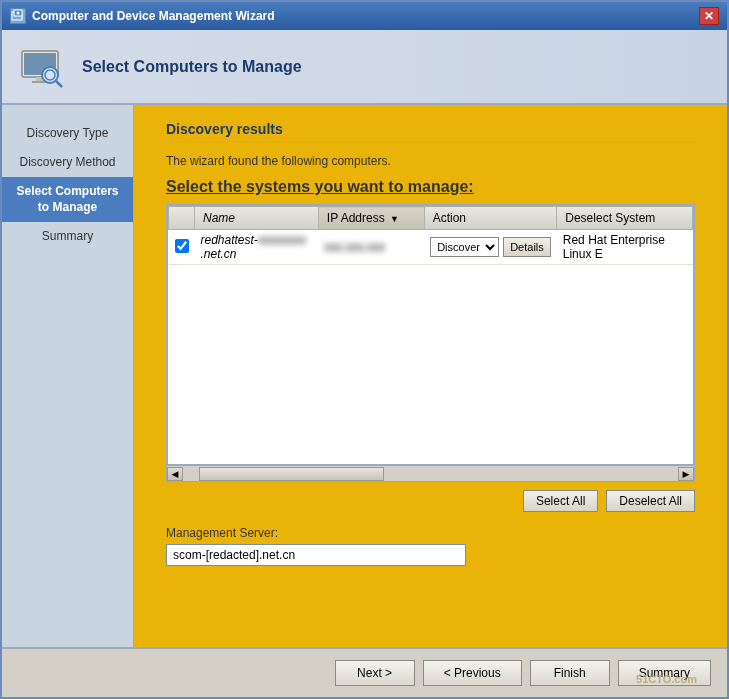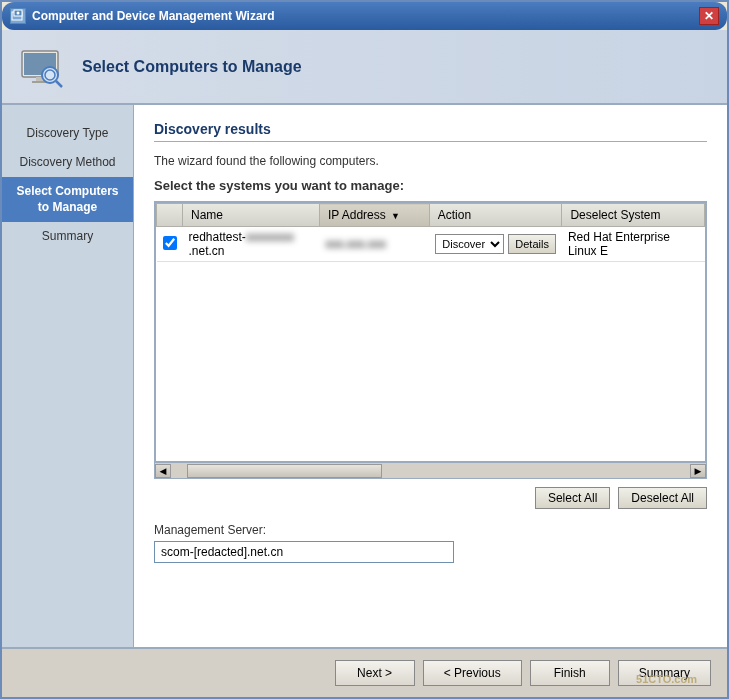--- a/index.html
+++ b/index.html
@@ -25,21 +25,20 @@
     .title-bar {
       background: linear-gradient(to bottom, #4a7cbf, #2a5a9f);
       height: 28px;
       display: flex;
       align-items: center;
       padding: 8px 8px;
       color: white;
       font-size: 12px;
       font-weight: bold;
       flex-shrink: 0;
-      border-radius: 12px;
     }
 
     .title-bar-icon {
       width: 16px;
       height: 16px;
       margin-right: 6px;
       background: #7ba7d4;
       border: 1px solid #5588bb;
       display: flex; align-items: center; justify-content: center;
       font-size: 10px;
@@ -123,22 +122,22 @@
 
     .sidebar-item.active {
       background: #4a7cbf;
       color: white;
       font-weight: bold;
     }
 
     
     .main-content {
       flex: 1;
-      background: #ffffff;
-      padding: 16px 20px;
+      background: #eab308;
+      padding: 16px 32px;
       overflow-y: auto;
       display: flex;
       flex-direction: column;
     }
 
     .section-title {
       font-size: 14px;
       font-weight: bold;
       color: #1a3a6a;
       border-bottom: 1px solid #aaa;
@@ -146,24 +145,25 @@
       margin-bottom: 12px;
     }
 
     .description-text {
       font-size: 12px;
       color: #333;
       margin-bottom: 10px;
     }
 
     .subsection-title {
-      font-size: 13px;
+      font-size: 16px;
       font-weight: bold;
       color: #333;
       margin-bottom: 8px;
+      text-decoration: underline;
     }
 
     
     .results-table-wrapper {
       border: 1px solid #9aabbf;
       background: white;
       flex: 1;
       min-height: 260px;
       max-height: 280px;
       overflow: auto;
@@ -344,21 +344,21 @@
       font-size: 11px;
       font-weight: bold;
     }
 
     .blurred-text {
       filter: blur(3px);
       display: inline-block;
     }
 
     .col-checkbox { width: 24px; }
-    .col-name { width: 170px; }
+    .col-name { width: 170px; font-style: italic; }
     .col-ip { width: 120px; }
     .col-action { width: 130px; }
     .col-os { width: 160px; }
 
     .sort-arrow {
       display: inline-block;
       font-size: 9px;
       margin-left: 2px;
     }
   </style>

